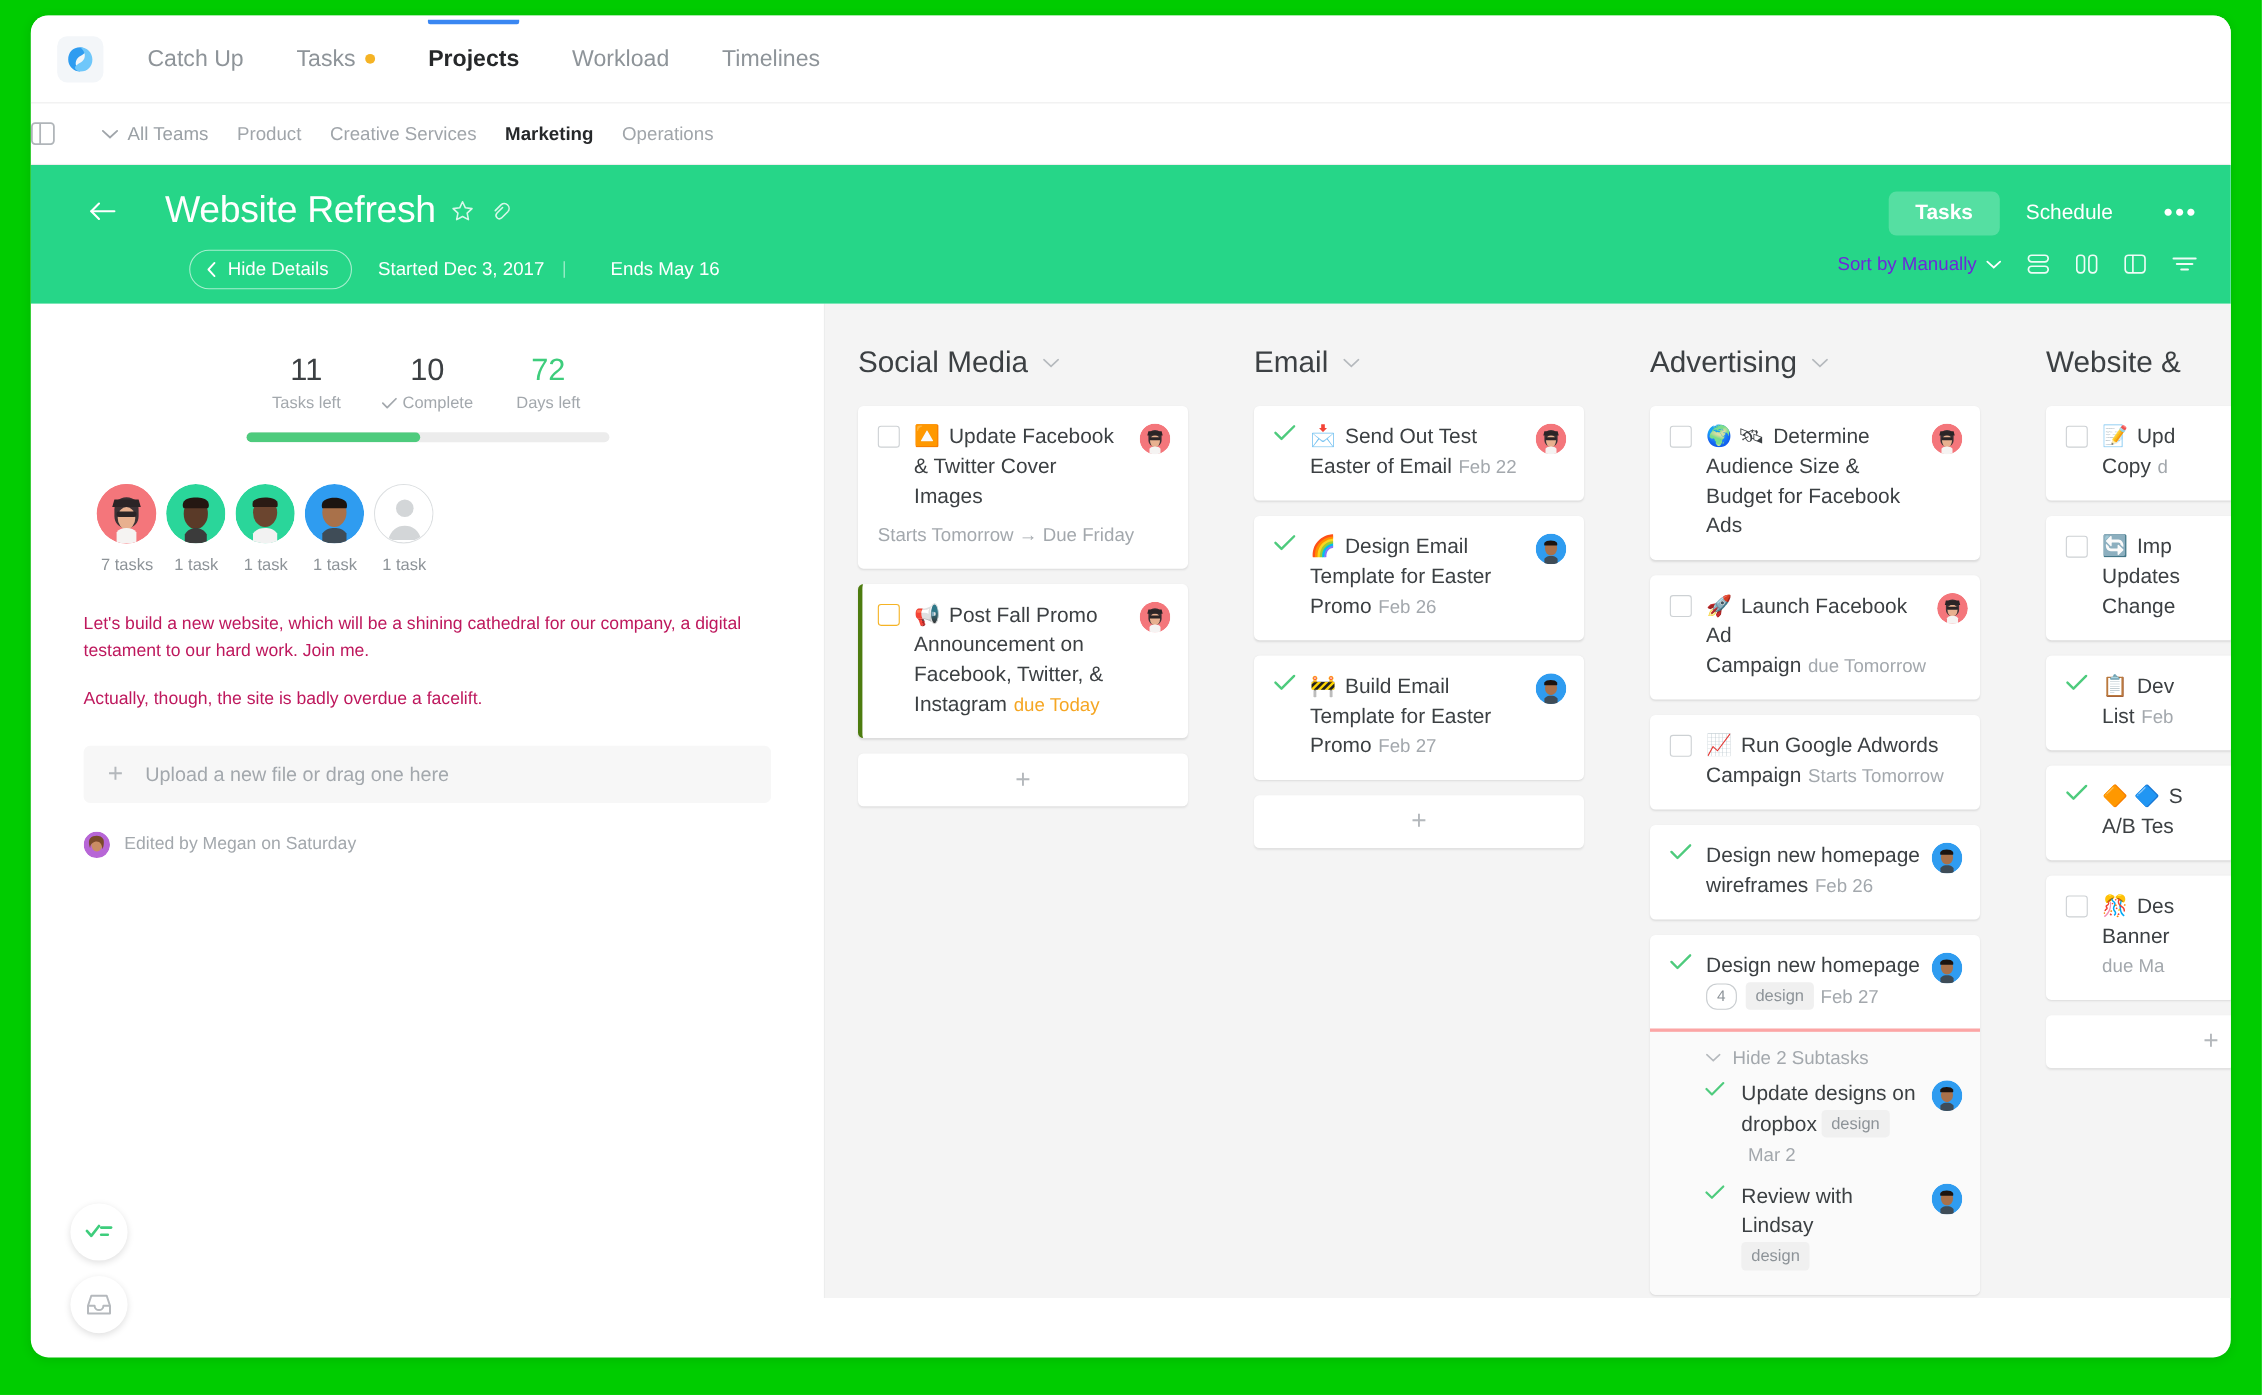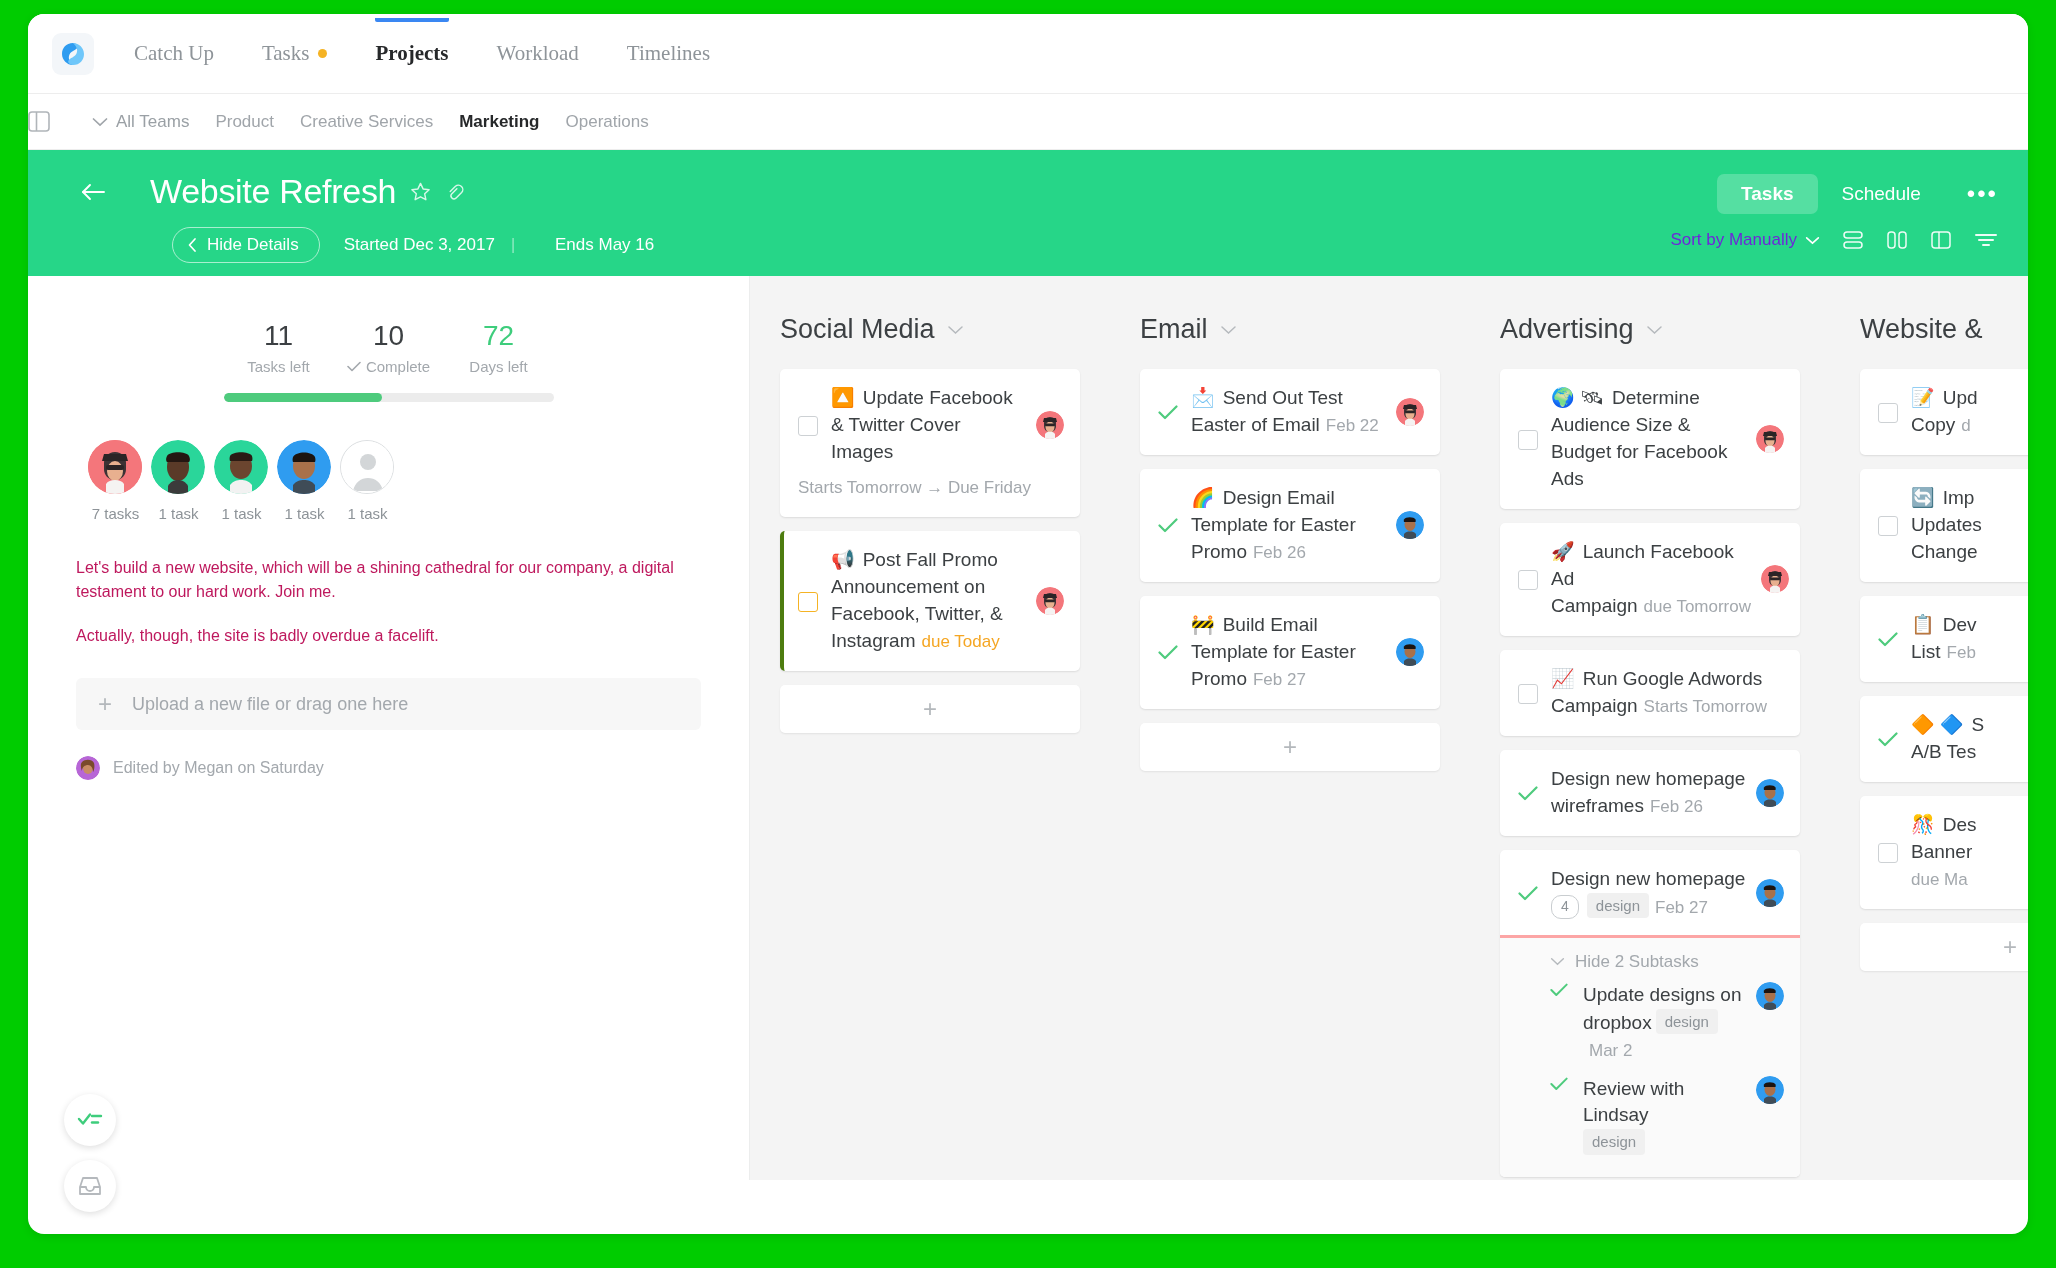--- a/index.html
+++ b/index.html
@@ -32,21 +32,21 @@
     width: 42px; height: 42px; border-radius: 9px;
     background: #f3f6f9;
     display:flex; align-items:center; justify-content:center;
   }
   .nav-items { display: flex; align-items: center; gap: 0px; height: 80px; }
   .nav-item {
     position: relative;
     font-size: 21px; color: #8e9499;
     padding: 0 24px; height: 72px;
     display: flex; align-items: center; gap: 9px;
-    cursor: pointer; white-space: nowrap; font-family: Liberation Serif, serif;
+    cursor: pointer; white-space: nowrap;
   }
   .nav-item.active { color: #26282a; font-weight: bold; }
   .nav-item.active::before {
     content:""; position:absolute; top:0; left: 24px; right: 24px;
     height: 4px; background: #3a87f2; border-radius: 0 0 2px 2px;
   }
   .dot { width: 9px; height: 9px; border-radius: 50%; background: #f5b324; display:inline-block; }
   .search-area {
     position: absolute; right: 0; top: 0; height: 79px;
     left: 1594px;
@@ -163,21 +163,21 @@
   .col-title { font-size: 27px; color: #3c4043; font-weight: 400; }
   .col-chev { color:#b5b9bd; display:flex; }
 
   .card {
     background: #fff; border-radius: 5px; margin-bottom: 14px;
     padding: 16px 16px 16px 18px; position: relative;
     box-shadow: 0 1px 2px rgba(0,0,0,0.10);
     cursor: pointer;
   }
   .card.highlight { border-left: 4px solid #4d7c0f; padding-left: 14px; }
-  .card-row { display:flex; align-items:center; }
+  .card-row { display:flex; align-items:flex-start; }
   .chk {
     width: 20px; height: 20px; border: 1.5px solid #cdd1d4; border-radius: 3px;
     flex: none; margin-right: 13px; margin-top: 2px; cursor:pointer;
   }
   .chk.amber { border-color: #f5b324; }
   .tick {
     width: 20px; flex:none; margin-right: 13px; margin-top: 1px; color: #4ecb7d;
     font-size: 21px; line-height: 1; display:flex;
   }
   .card-text { font-size: 19px; line-height: 1.42; color: #3c4043; flex: 1; }

